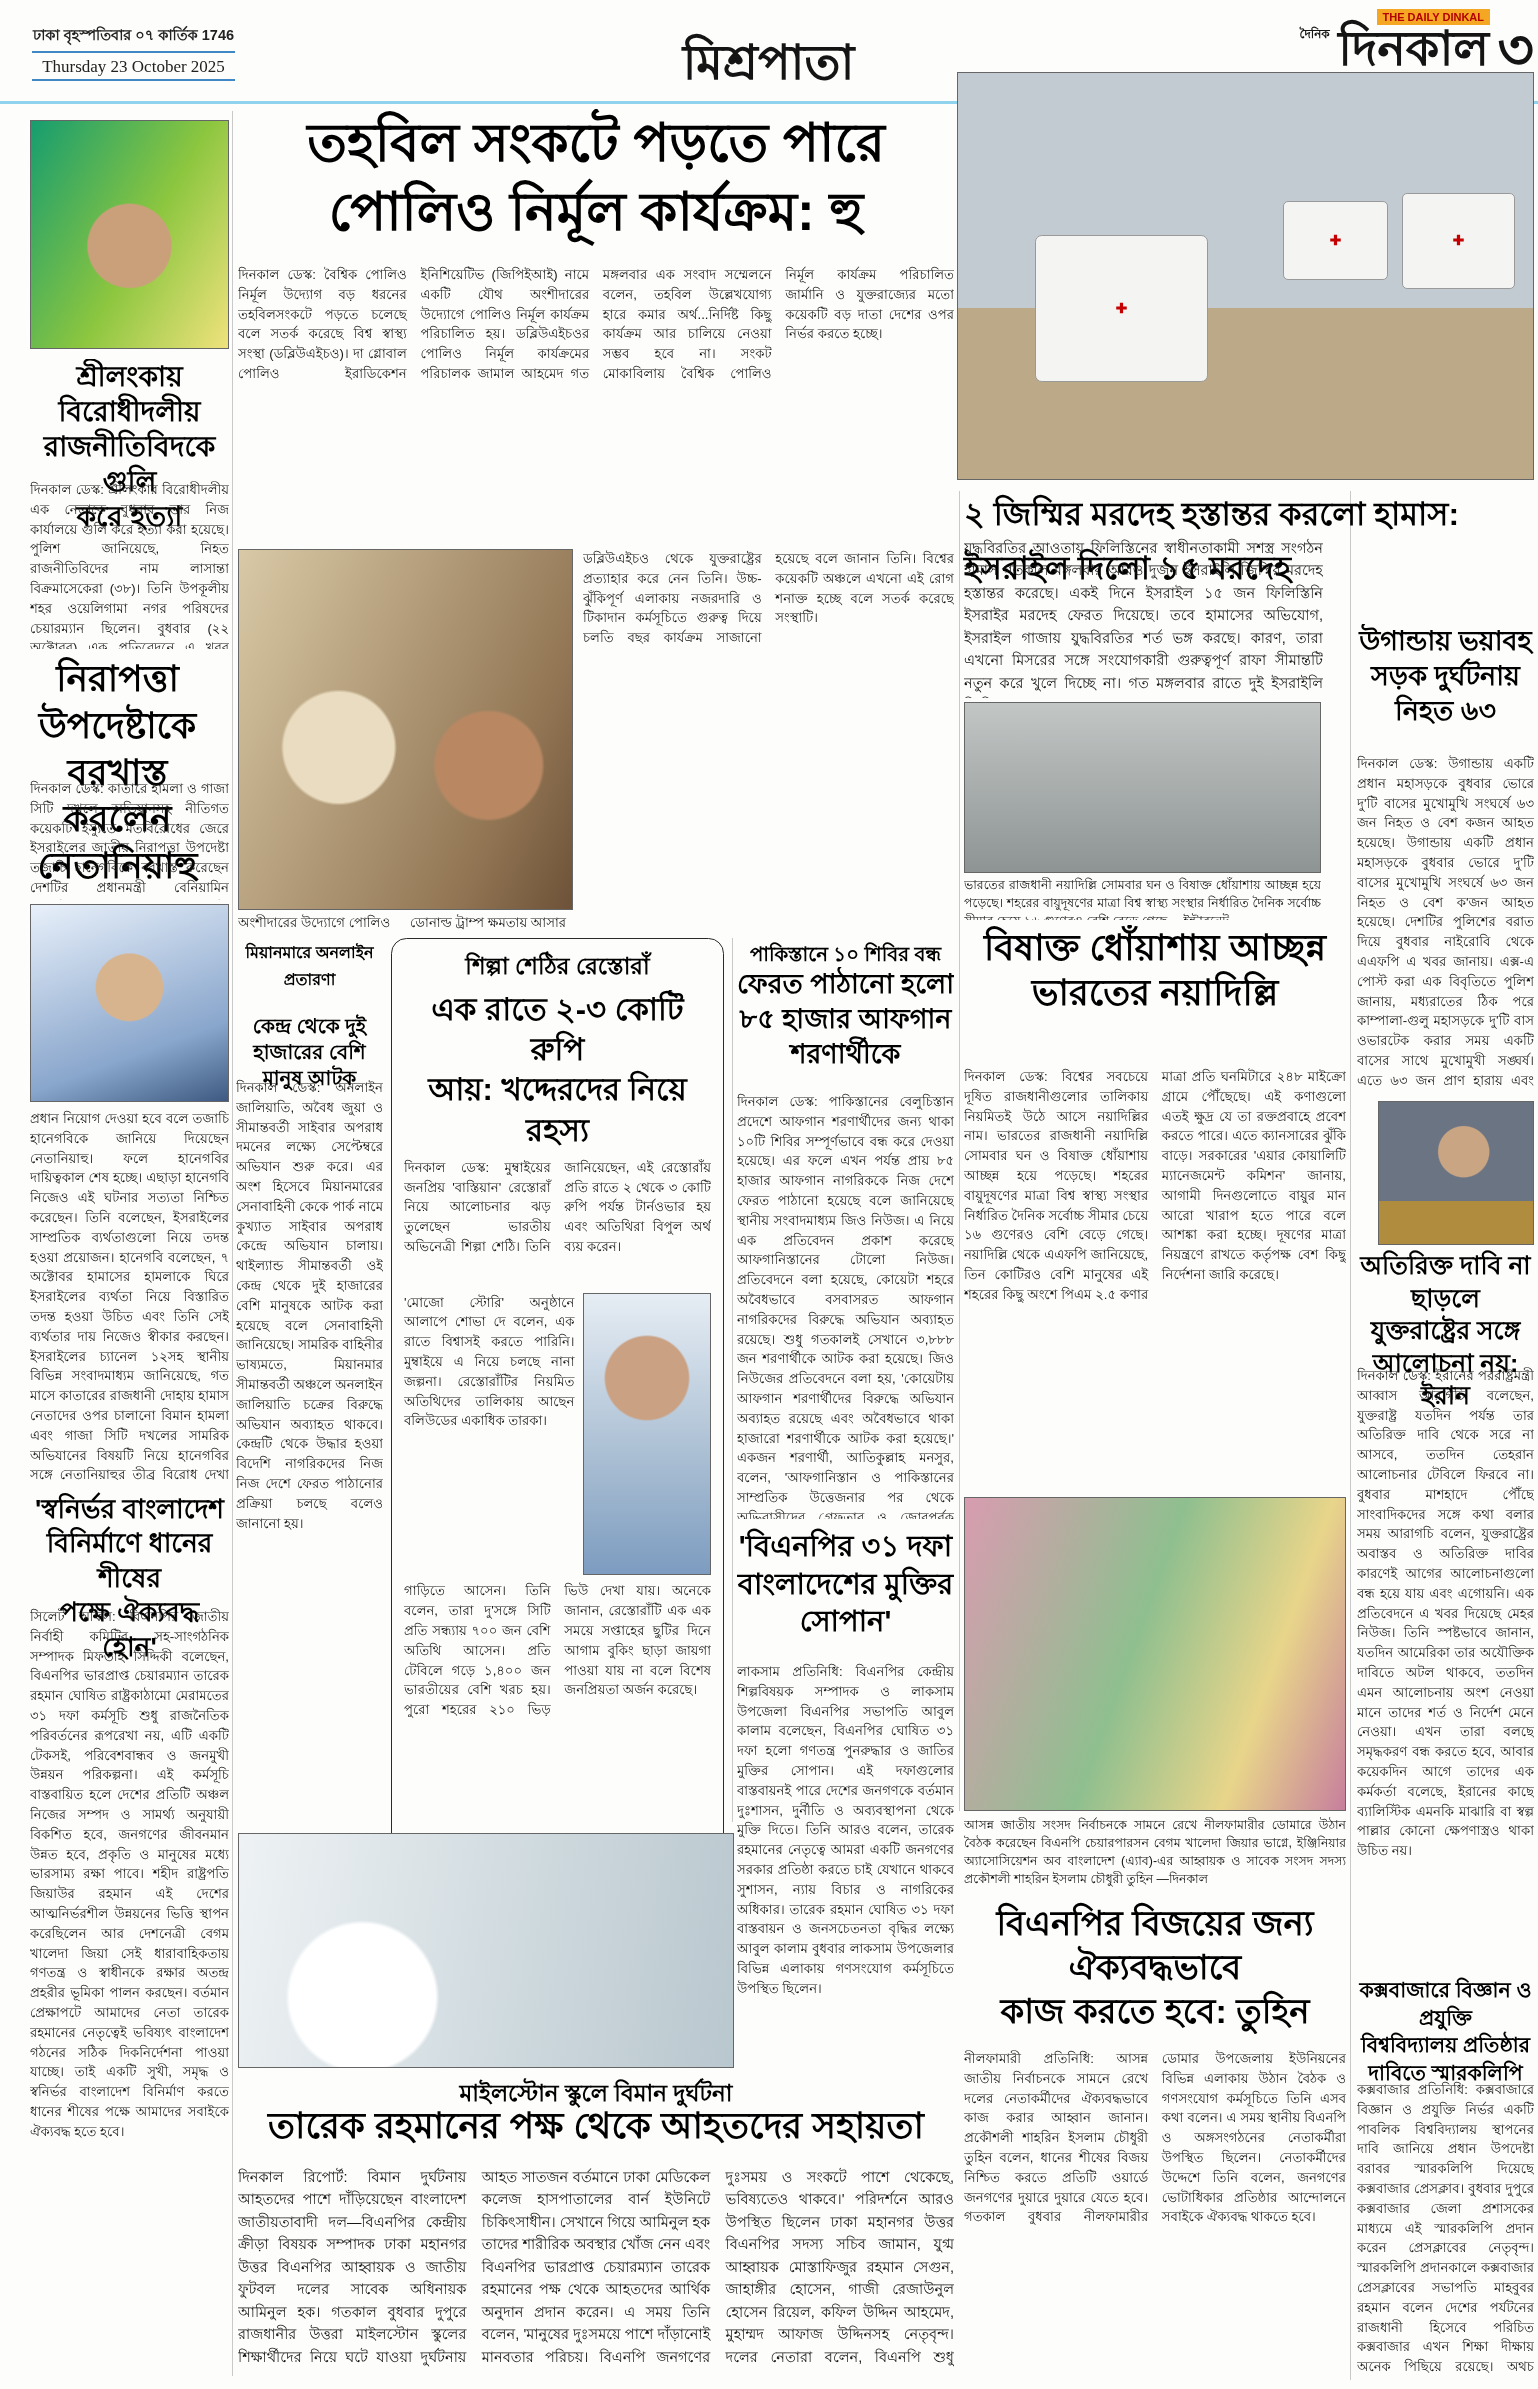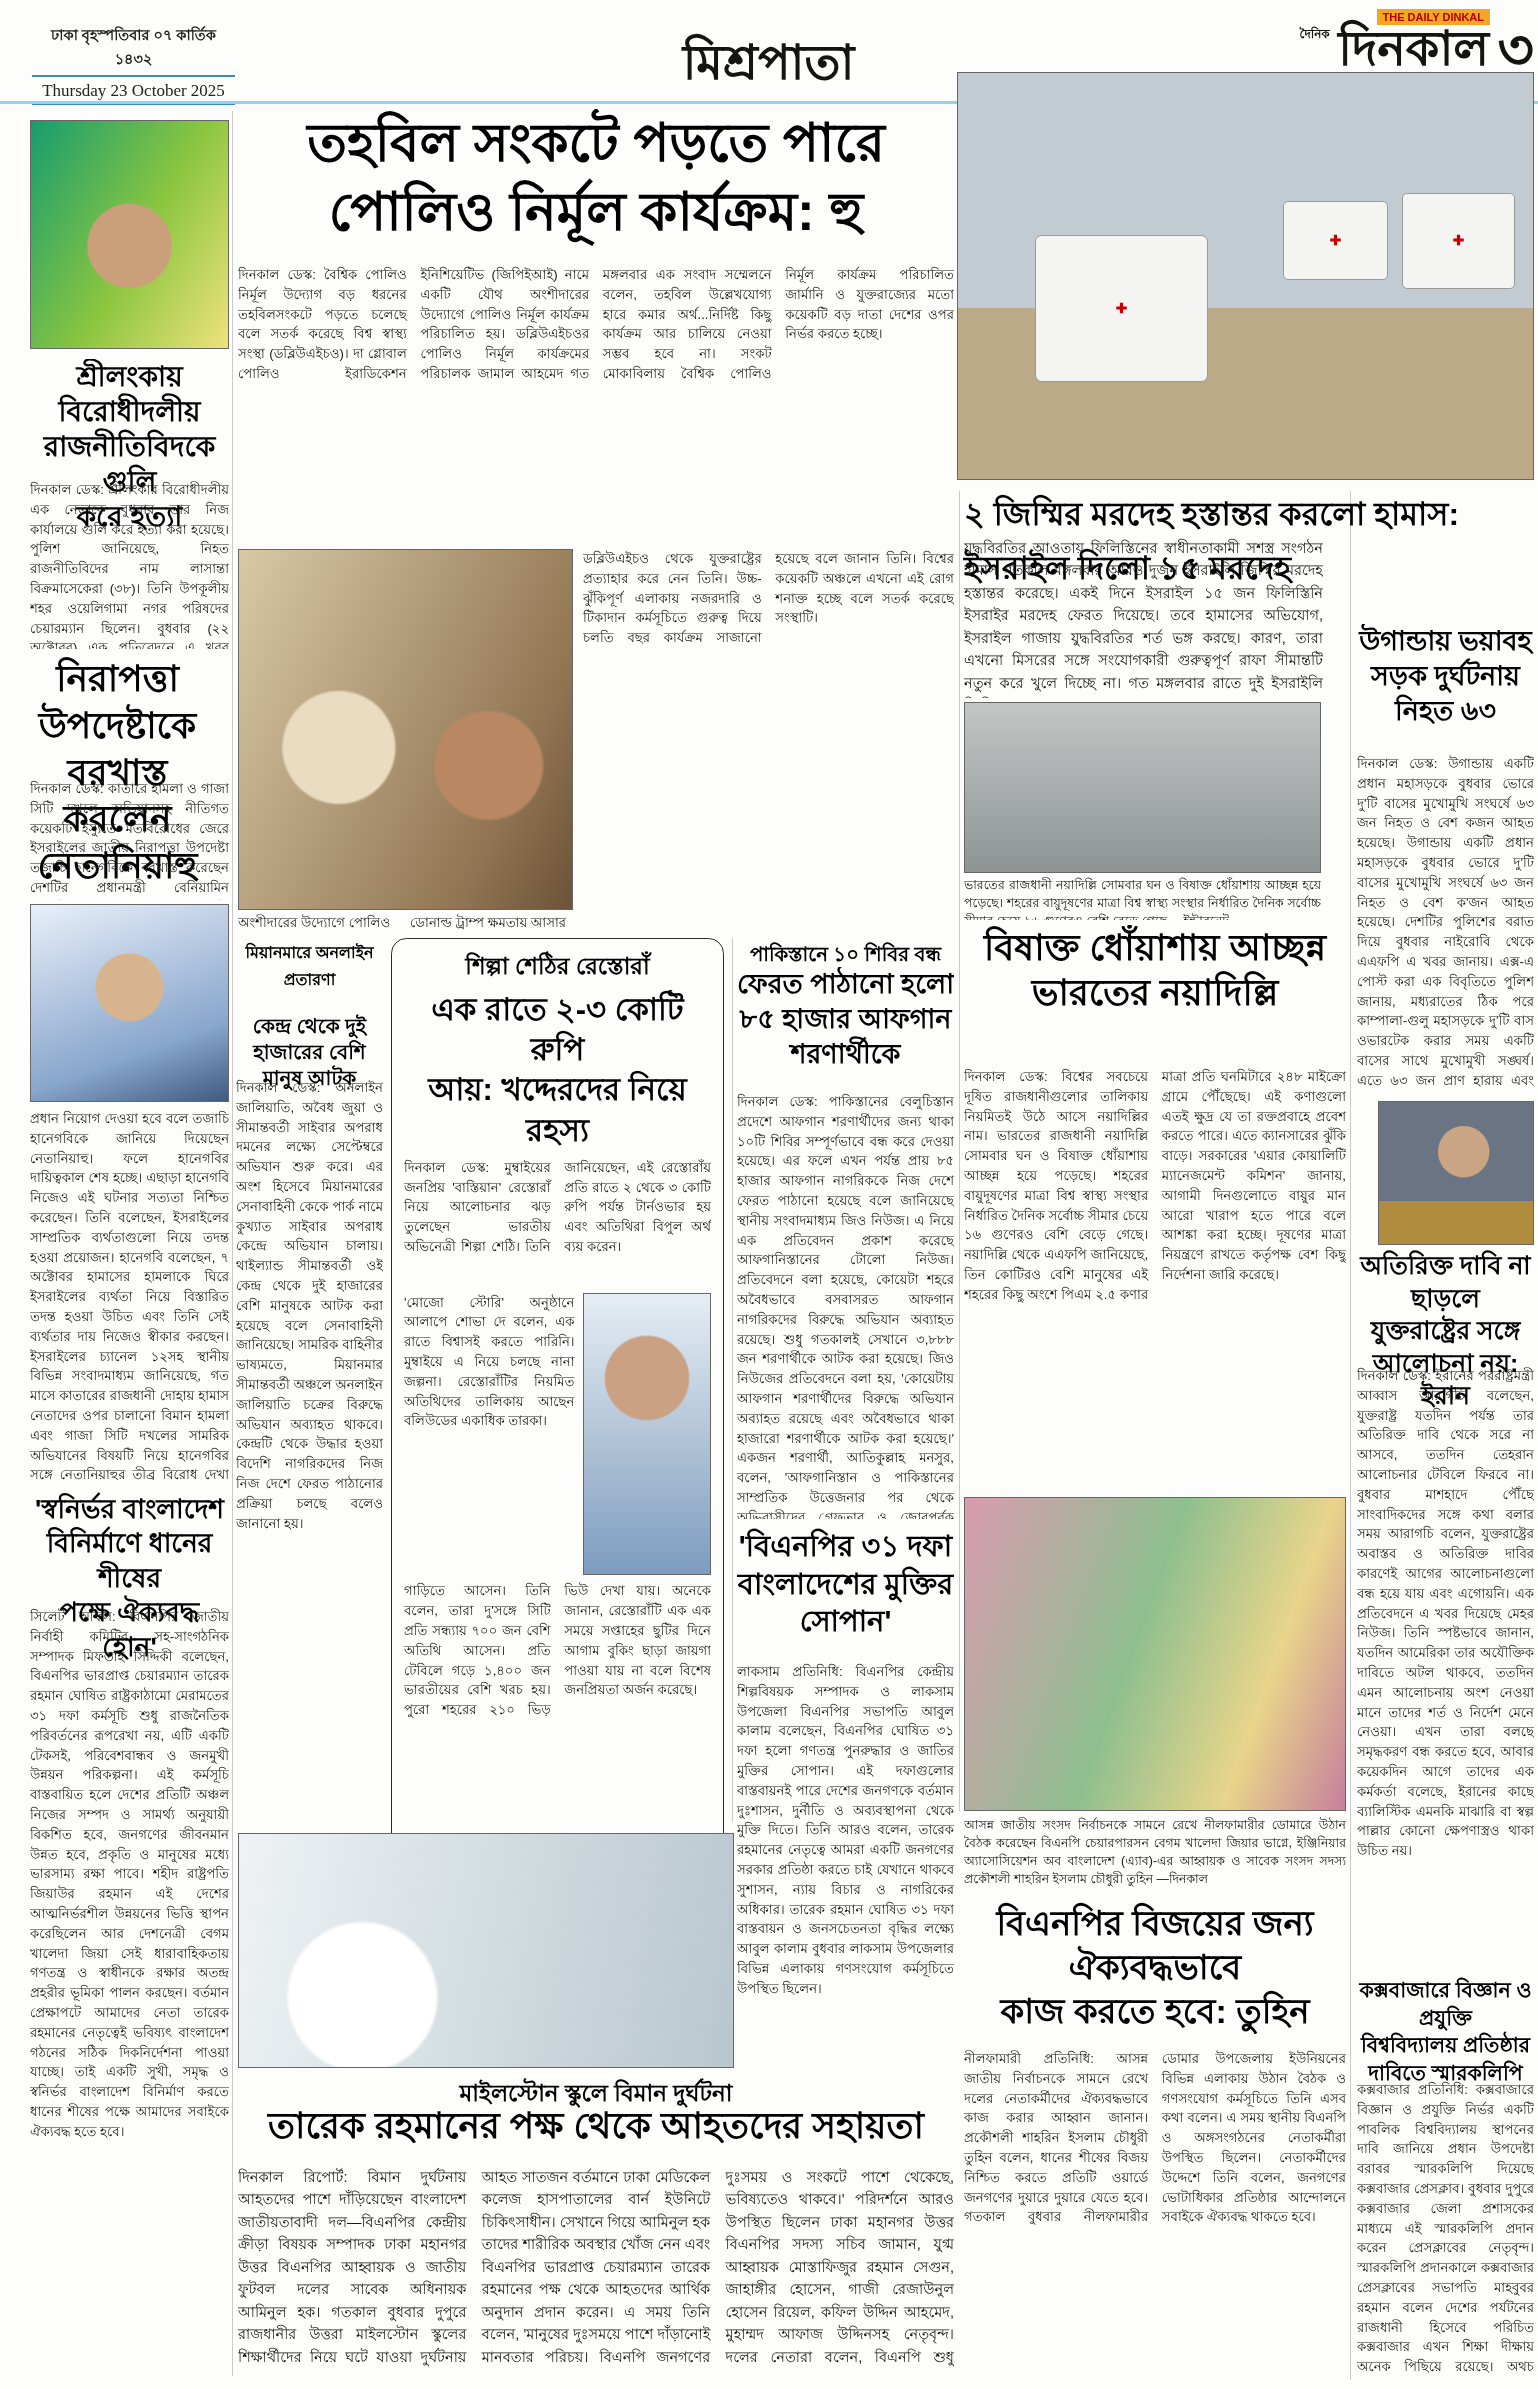--- a/index.html
+++ b/index.html
@@ -47,21 +47,21 @@
            linear-gradient(100deg,#eef2f4,#cdd8dd 60%,#b9c7ce);}
   .ph-uthan{background:linear-gradient(110deg,#d89cb0,#8fbf8f 45%,#e8d58a 75%,#c77f9d);}
 </style>
 </head>
 <body>
 
 <div id="page">
 
   <div class="abs" style="left:0;top:0;width:1538px;height:101px;">
     <div class="abs" style="left:32px;top:24px;width:203px;">
-      <span class="hdr-date">ঢাকা বৃহস্পতিবার ০৭ কার্তিক ১৪৩২</span>
+      <span class="hdr-date">ঢাকা বৃহস্পতিবার ০৭ কার্তিক 1746</span>
       <span class="hdr-date en">Thursday 23 October 2025</span>
     </div>
     <div class="abs" style="left:555px;top:26px;width:427px;text-align:center;font-size:48px;font-weight:bold;">মিশ্রপাতা</div>
     <div class="abs" style="left:1265px;top:8.5px;width:269px;text-align:right;">
       <div style="text-align:right;margin-right:44px;">
         <span class="badge">THE DAILY DINKAL</span>
       </div>
       <div class="brandrow">
         <span class="brand-prefix">দৈনিক</span>
         <span class="brand">দিনকাল</span>

